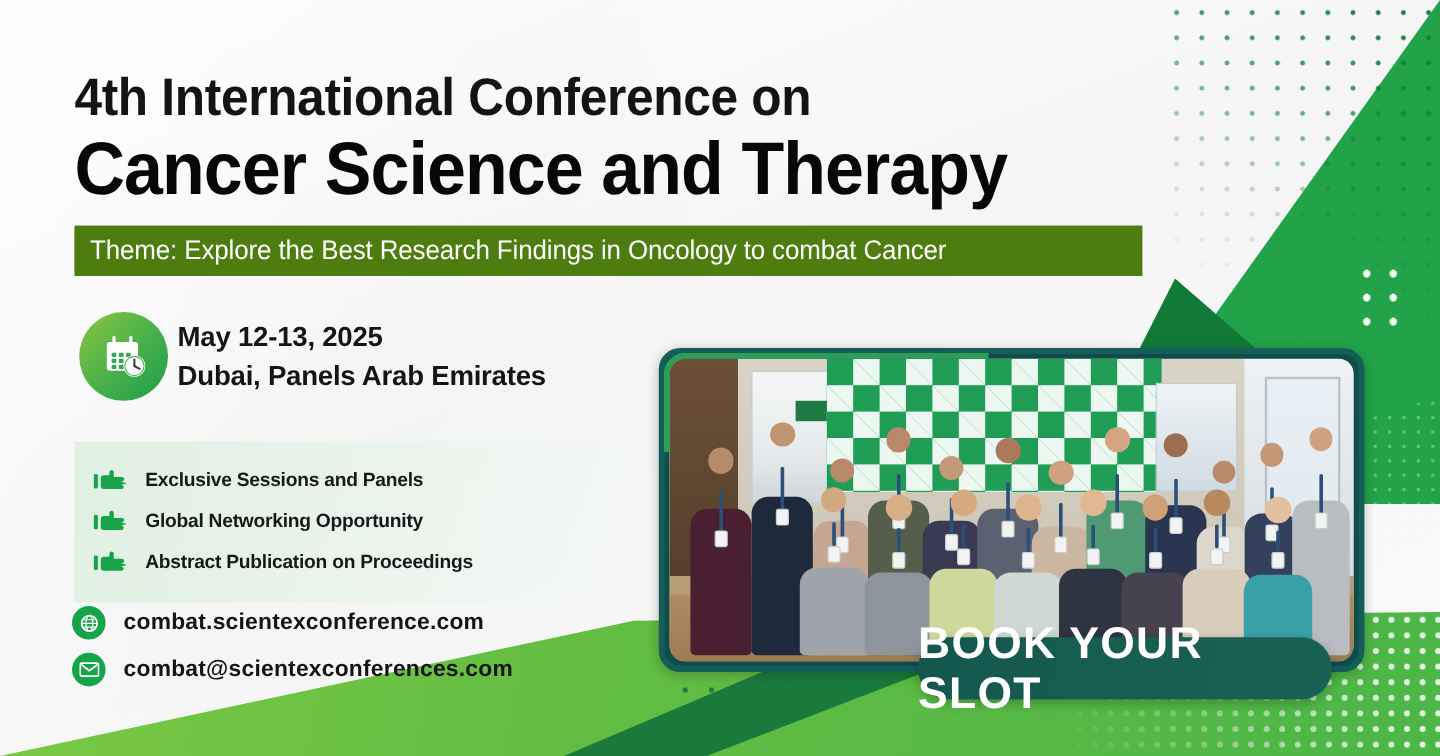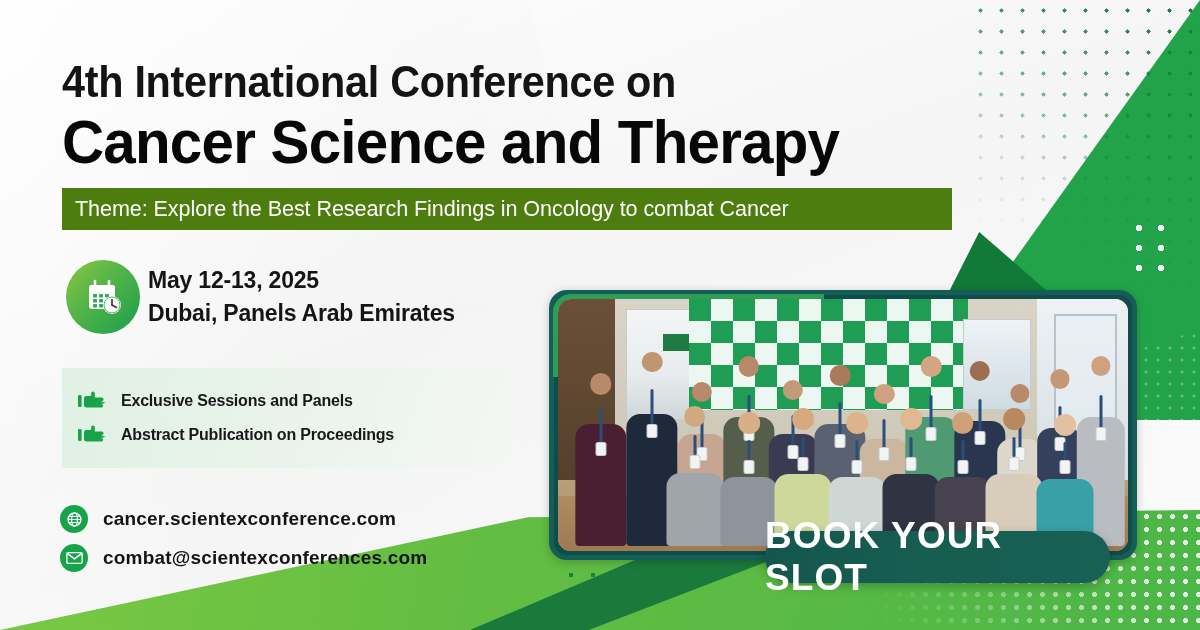--- a/index.html
+++ b/index.html
@@ -416,20 +416,27 @@
   <div class="bullets">
 
     <div class="bullet">
       <svg class="bullet-icon" viewBox="0 0 30 22">
         <rect x="0" y="5" width="3.6" height="12" rx="1.3" fill="#17a34a"></rect>
         <path d="M6 8.6c0-1.5 1-2.6 2.4-2.6h3.5c.9 0 1.3-.5 1.3-1.3V3.4c0-1 .8-1.8 1.8-1.8s1.8.8 1.8 1.8v4.2h6.9c1 0 1.8.8 1.8 1.8s-.8 1.8-1.8 1.8h-1.3l5.4 1.5-5.4 1.5h1c1 0 1.7.7 1.7 1.6 0 1-.8 1.8-1.8 1.8H8.4C7 17.6 6 16.5 6 15.1V8.6z" fill="#17a34a"></path>
       </svg>
       <span>Exclusive Sessions and Panels</span>
     </div>
 
+    <div class="bullet">
+      <svg class="bullet-icon" viewBox="0 0 30 22">
+        <rect x="0" y="5" width="3.6" height="12" rx="1.3" fill="#17a34a"></rect>
+        <path d="M6 8.6c0-1.5 1-2.6 2.4-2.6h3.5c.9 0 1.3-.5 1.3-1.3V3.4c0-1 .8-1.8 1.8-1.8s1.8.8 1.8 1.8v4.2h6.9c1 0 1.8.8 1.8 1.8s-.8 1.8-1.8 1.8h-1.3l5.4 1.5-5.4 1.5h1c1 0 1.7.7 1.7 1.6 0 1-.8 1.8-1.8 1.8H8.4C7 17.6 6 16.5 6 15.1V8.6z" fill="#17a34a"></path>
+      </svg>
+      <span>Global Networking Opportunity</span>
+    </div>
 
     <div class="bullet">
       <svg class="bullet-icon" viewBox="0 0 30 22">
         <rect x="0" y="5" width="3.6" height="12" rx="1.3" fill="#17a34a"></rect>
         <path d="M6 8.6c0-1.5 1-2.6 2.4-2.6h3.5c.9 0 1.3-.5 1.3-1.3V3.4c0-1 .8-1.8 1.8-1.8s1.8.8 1.8 1.8v4.2h6.9c1 0 1.8.8 1.8 1.8s-.8 1.8-1.8 1.8h-1.3l5.4 1.5-5.4 1.5h1c1 0 1.7.7 1.7 1.6 0 1-.8 1.8-1.8 1.8H8.4C7 17.6 6 16.5 6 15.1V8.6z" fill="#17a34a"></path>
       </svg>
       <span>Abstract Publication on Proceedings</span>
     </div>
 
   </div>
@@ -439,21 +446,21 @@
     <div class="contact-row">
       <span class="contact-icon">
         <svg width="17" height="17" viewBox="0 0 20 20" aria-hidden="true">
           <circle cx="10" cy="10" r="7.6" fill="none" stroke="#ffffff" stroke-width="1.7"></circle>
           <ellipse cx="10" cy="10" rx="3.4" ry="7.6" fill="none" stroke="#ffffff" stroke-width="1.3"></ellipse>
           <line x1="2.6" y1="10" x2="17.4" y2="10" stroke="#ffffff" stroke-width="1.3"></line>
           <line x1="3.6" y1="6.4" x2="16.4" y2="6.4" stroke="#ffffff" stroke-width="1.1"></line>
           <line x1="3.6" y1="13.6" x2="16.4" y2="13.6" stroke="#ffffff" stroke-width="1.1"></line>
         </svg>
       </span>
-      <span>cancer.scientexconference.com</span>
+      <span>combat.scientexconference.com</span>
     </div>
 
     <div class="contact-row">
       <span class="contact-icon">
         <svg width="17" height="14" viewBox="0 0 20 15" aria-hidden="true">
           <rect x="1" y="1.2" width="18" height="12.6" rx="1.6" fill="none" stroke="#ffffff" stroke-width="1.7"></rect>
           <path d="M1.8 2.4 10 8.6l8.2-6.2" fill="none" stroke="#ffffff" stroke-width="1.7" stroke-linejoin="round"></path>
         </svg>
       </span>
       <span>combat@scientexconferences.com</span>

